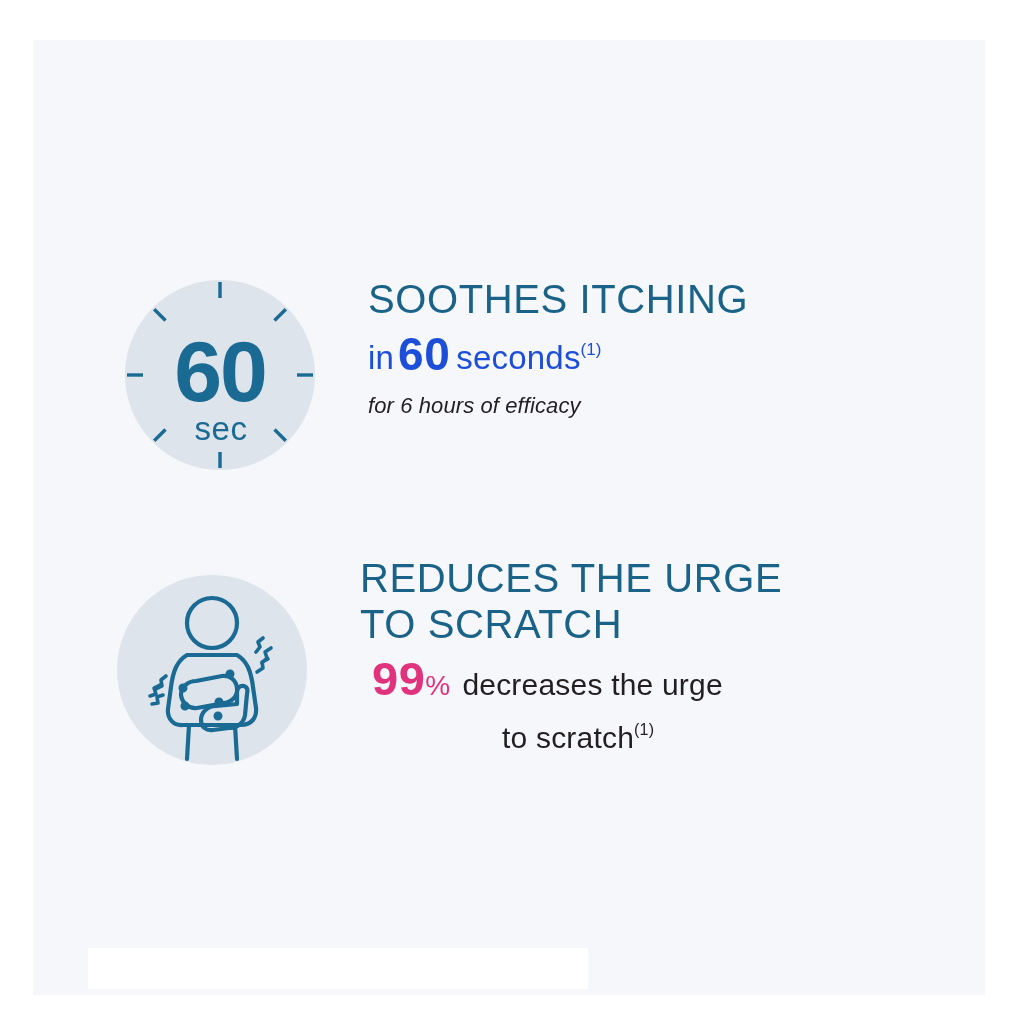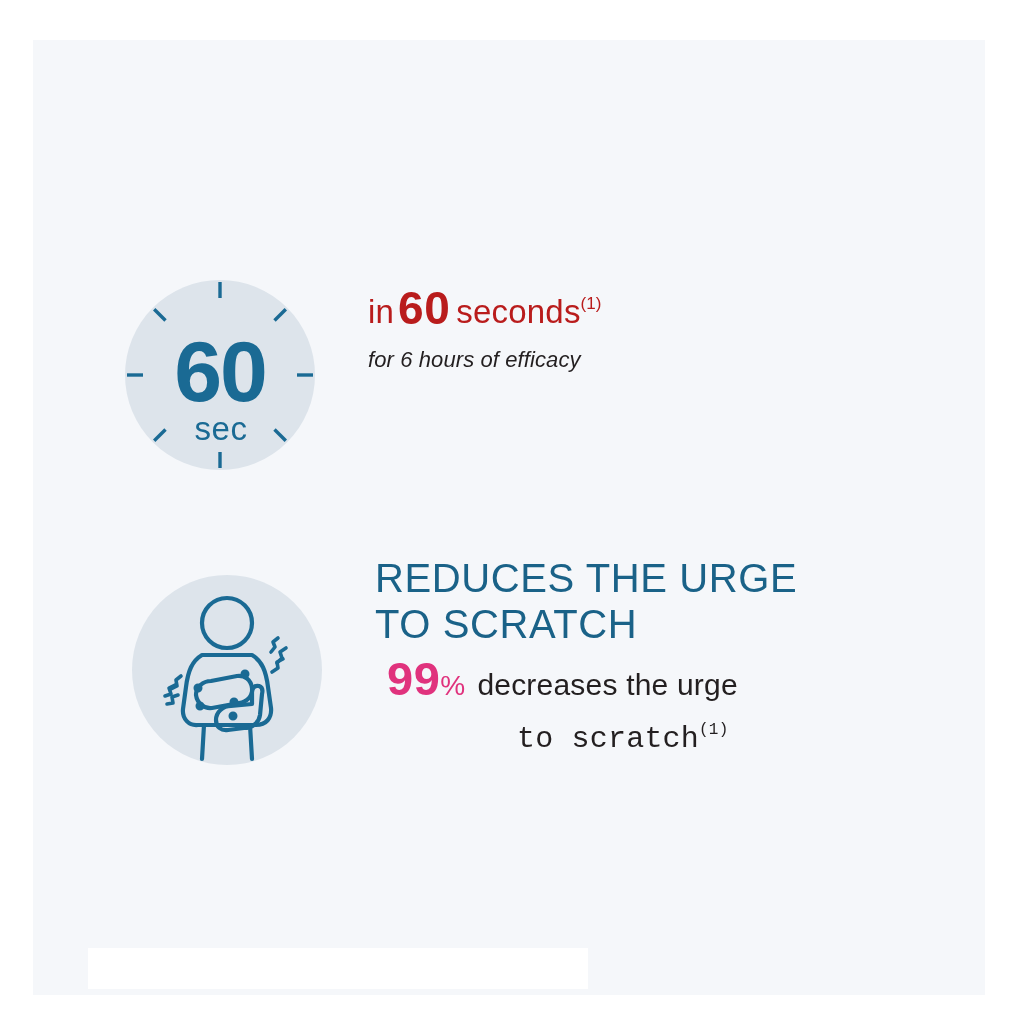--- a/index.html
+++ b/index.html
@@ -33,21 +33,21 @@
     background: #f5f7fa;
   }
 
   
   .benefit {
     position: absolute;
     display: flex;
     align-items: flex-start;
   }
   .benefit-1 { left: 92px;  top: 200px; }
-  .benefit-2 { left: 99px;  top: 495px; }
+  .benefit-2 { left: 84px;  top: 495px; }
 
   .icon-wrap {
     position: relative;
     width: 190px;
     height: 190px;
     flex: 0 0 190px;
   }
   .icon-wrap svg { display: block; width: 190px; height: 190px; }
 
   .benefit-1 .icon-wrap { margin-top: 40px; }
@@ -65,21 +65,21 @@
     font-size: 40px;
     line-height: 46px;
     letter-spacing: 0.6px;
     font-weight: 400;
     white-space: pre-line;
     margin: 0;
   }
 
   .claim {
     margin: 6px 0 0 0;
-    color: #b91c1c;
+    color: #1d4ed8;
     font-size: 33px;
     line-height: 44px;
     font-weight: 400;
     letter-spacing: 0.2px;
     white-space: nowrap;
   }
   .claim .big {
     font-size: 46px;
     font-weight: 700;
     letter-spacing: 0.5px;
@@ -120,21 +120,21 @@
   .claim2 .pct-sign {
     color: #e0327d;
     font-size: 28px;
     font-weight: 400;
     padding-right: 12px;
   }
   .claim2 .sup {
     font-size: 16px;
     vertical-align: 13px;
   }
-  .claim2 .line2 { display: block; padding-left: 130px; font-family: Liberation Mono, monospace; }
+  .claim2 .line2 { display: block; padding-left: 130px; }
 
   
   .bottom-bar {
     position: absolute;
     left: 55px;
     top: 908px;
     width: 500px;
     height: 41px;
     background: #ffffff;
   }
@@ -168,20 +168,21 @@
             <line x1="29.2" y1="160.8" x2="40.5" y2="149.5"></line>
 
             <line x1="29.2" y1="29.2" x2="40.5" y2="40.5"></line>
           </g>
           <text x="95" y="121" text-anchor="middle" font-family="Liberation Sans, sans-serif" font-size="86" font-weight="700" letter-spacing="-2" fill="#1a6a94">60</text>
           <text x="96" y="160" text-anchor="middle" font-family="Liberation Sans, sans-serif" font-size="33" font-weight="400" letter-spacing="0.5" fill="#1a6a94">sec</text>
         </svg>
       </div>
 
       <div class="copy">
+        <h2 class="headline">SOOTHES ITCHING</h2>
 
         <p class="claim">
           <span>in</span><span class="big">60</span><span>seconds</span><span class="sup">(1)</span>
         </p>
 
         <p class="subline">for 6 hours of efficacy</p>
       </div>
     </div>
 
     <div class="benefit benefit-2">

